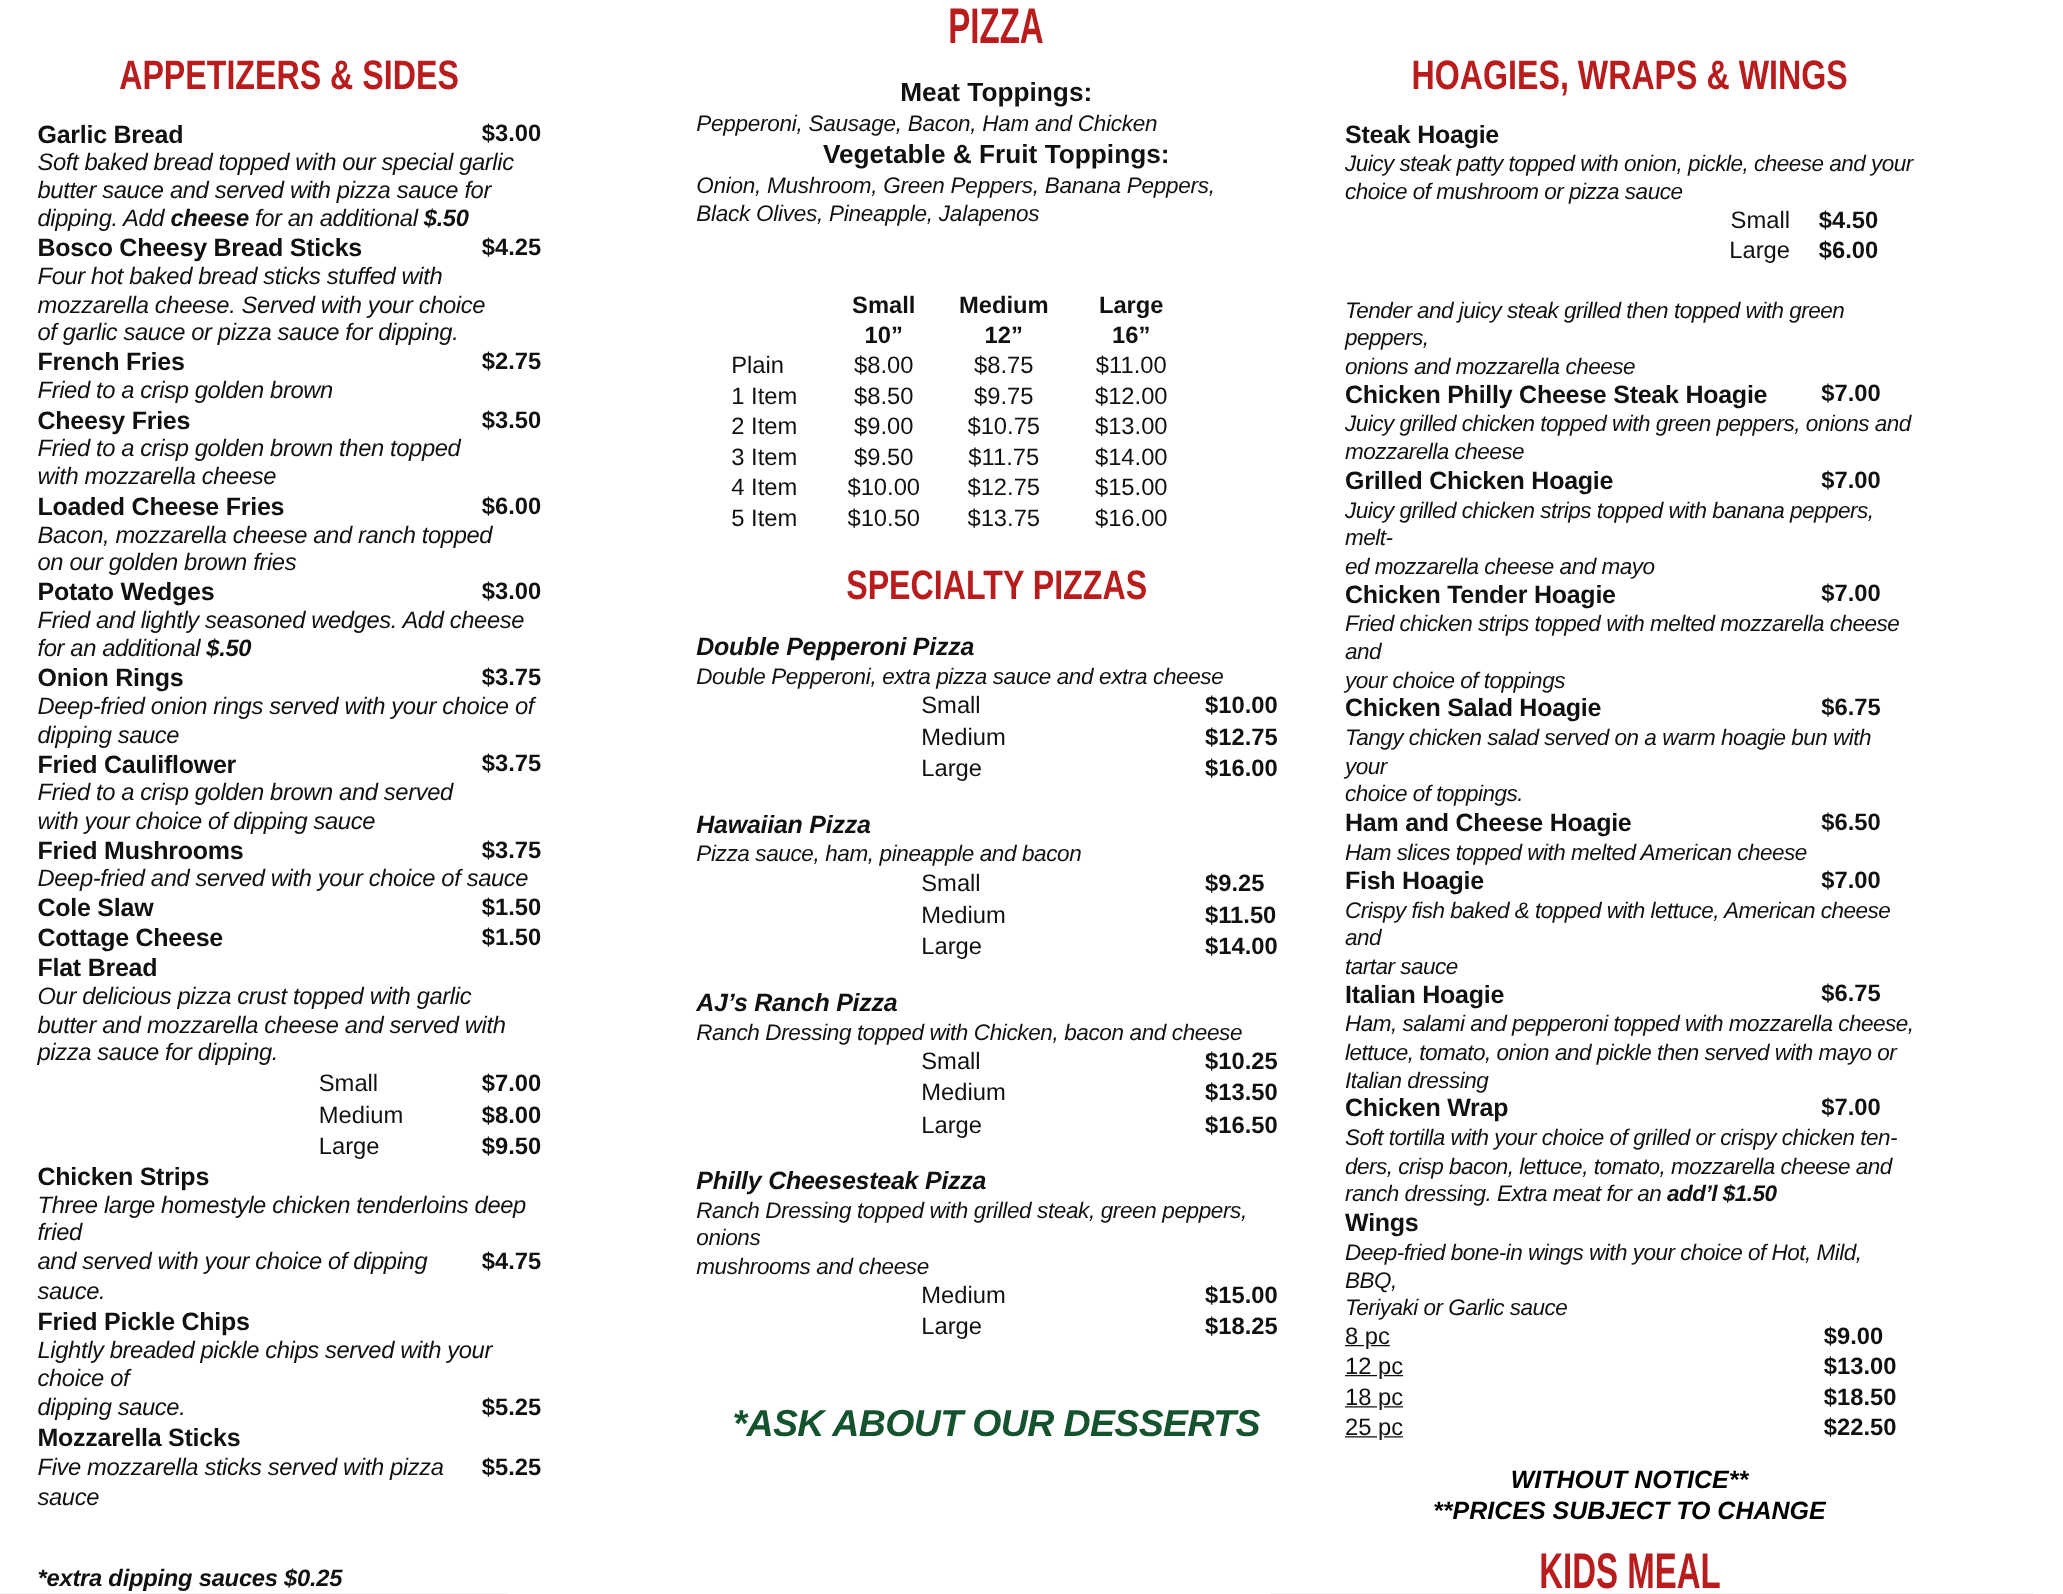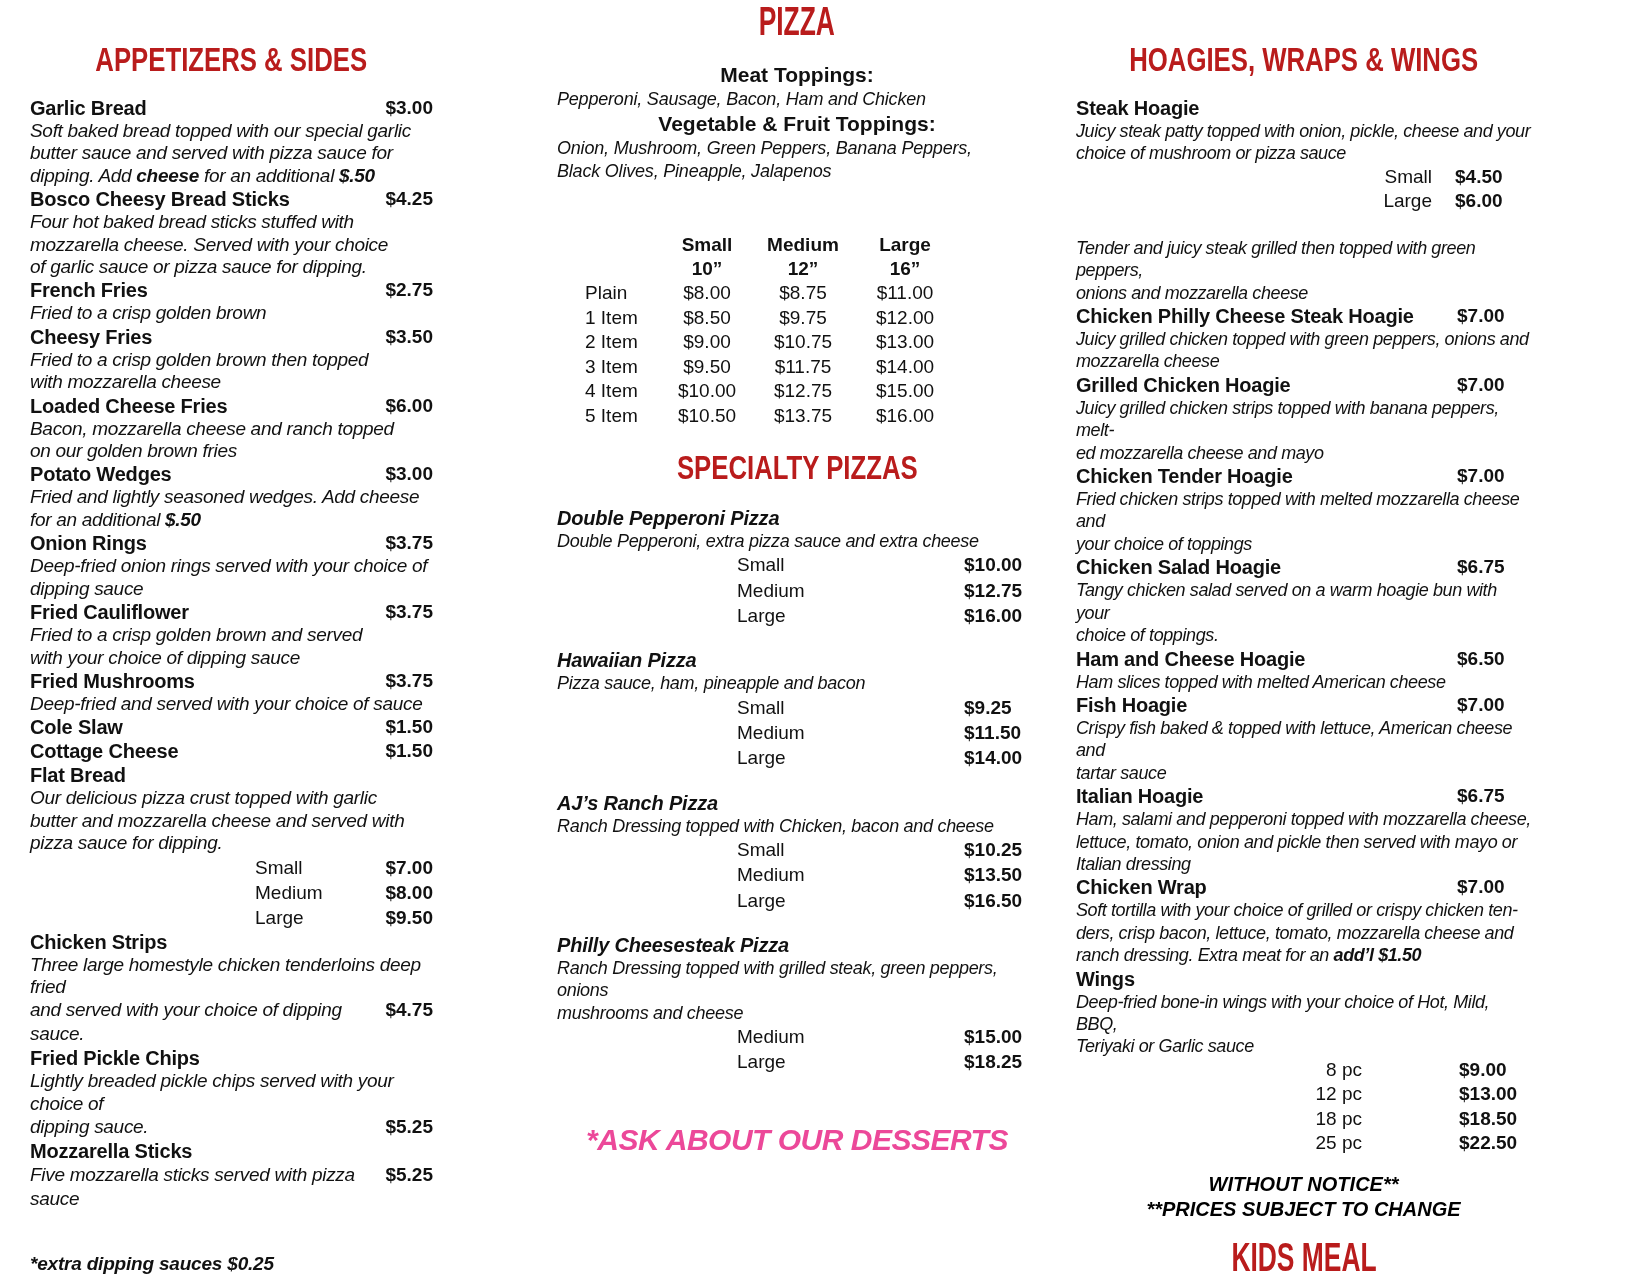--- a/index.html
+++ b/index.html
@@ -41,30 +41,30 @@
   .ptc2{width:100px;text-align:center;}
   .ptc3{width:104px;text-align:center;}
   .spec-title{margin-top:22px;}
   .spec{margin-top:21px;}
   .spec:first-of-type{margin-top:8px;}
   .spec .nm{font-style:italic;}
   .spec .desc{font-size:18px;line-height:22.4px;}
   .c2-size{display:flex;line-height:25.3px;font-size:19px;}
   .c2-size .sz{margin-left:180px;width:227px;flex:none;}
   .desserts{margin-top:45px;text-align:center;font-weight:bold;font-style:italic;
-            font-size:30px;line-height:40px;color:#ec4899;letter-spacing:-0.5px;}
+            font-size:30px;line-height:40px;color:#14532d;letter-spacing:-0.5px;}
 
   
   .c3 .irow .nm{width:381px;flex:none;}
   .c3 .desc{font-size:18px;letter-spacing:-0.4px;}
   .c3-size{display:flex;line-height:24px;font-size:19px;}
   .c3-size .sz{width:356px;text-align:right;flex:none;}
   .c3-size .pr{margin-left:23px;}
   .c3-wing{display:flex;line-height:24.5px;font-size:19px;}
-  .c3-wing .sz{width:286px;text-align:right;flex:none;}
+  .c3-wing .sz{width:286px;flex:none;text-decoration:underline;}
   .c3-wing .pr{margin-left:97px;}
   .gap24{margin-top:24px;}
   .notice{margin-top:16px;text-align:center;font-weight:bold;font-style:italic;font-size:20px;line-height:25px;color:#000;}
   .kids-title{margin-top:14px;}
 
   .footnote{margin-top:42px;font-weight:bold;font-style:italic;font-size:19px;letter-spacing:-0.2px;}
 </style>
 </head>
 <body>
 

